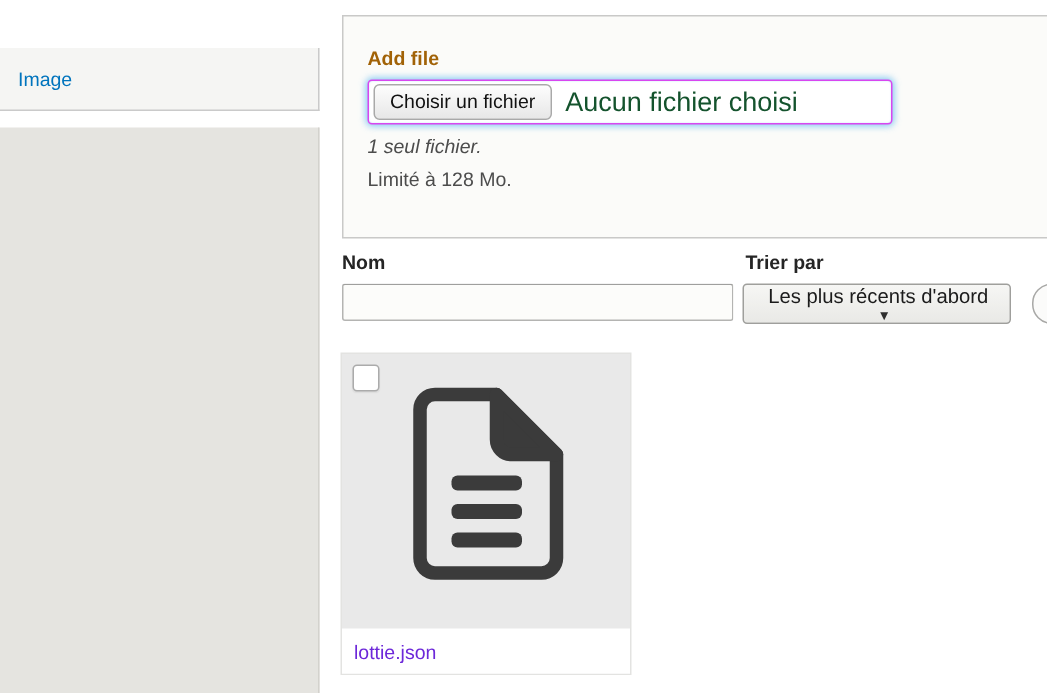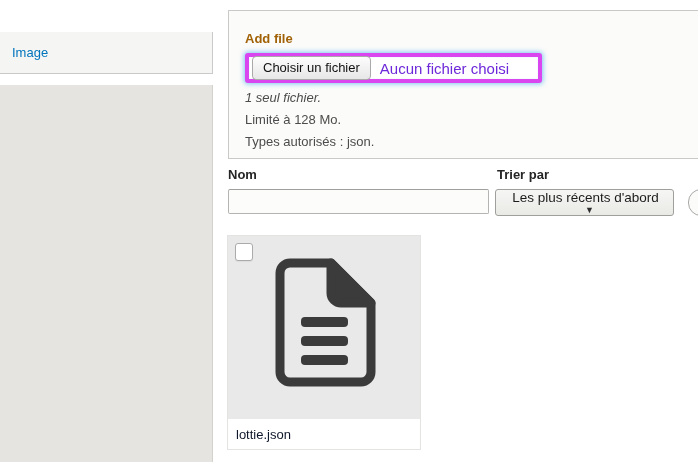--- a/index.html
+++ b/index.html
@@ -27,30 +27,30 @@
     background:#e5e4e0; border-right:1px solid #d3d2cd;
   }
 
   
   .upload-panel {
     position:absolute; left:228px; top:10px; width:472px; height:149px;
     border:1px solid #c9c9c8; background:#fbfbf9; padding:20px 16px 0 16px;
   }
   .panel-label { font-size:13px; font-weight:bold; color:#a16207; margin-bottom:7px; }
   .file-input {
-    width:297px; height:30px; background:#fff; border:4px solid #d946ef; border-radius:3px;
+    width:350px; height:30px; background:#fff; border:1px solid #d946ef; border-radius:3px;
     box-shadow:0 0 5px 1px rgba(86,180,239,.75), inset 0 0 1px rgba(86,180,239,.5);
     display:flex; align-items:center; padding:0 8px 0 3px; cursor:pointer;
   }
   .choose-btn {
     font-family:"Liberation Sans", sans-serif; font-size:13px; color:#111;
     padding:3px 10px 4px; background:linear-gradient(#fdfdfd,#e7e7e7);
     border:1px solid #a9a9a9; border-radius:4px; white-space:nowrap; cursor:pointer;
   }
-  .file-status { margin-left:9px; font-size:15px; color:#6d28d9; white-space:nowrap; }
+  .file-status { margin-left:9px; font-size:18px; color:#14532d; white-space:nowrap; }
   .help { font-size:13px; line-height:22px; color:#4c4c4c; }
   .help.first { margin-top:4px;font-style:italic; }
 
   
   .filter-label { position:absolute; font-size:13px; font-weight:bold; color:#252525;text-align:right; }
   #name-label { left:228px; top:167px; }
   #name-input {
     position:absolute; left:228px; top:189px; width:261px; height:25px;
     border:1px solid #b4b4b2; border-top-color:#9f9f9d; border-radius:2px;
     background:#fcfcfa; font-family:"Liberation Sans", sans-serif; font-size:13px;
@@ -77,21 +77,21 @@
   }
   .thumb { position:relative; width:100%; height:183px; background:#e9e9e9; }
   .checkbox {
     position:absolute; left:7px; top:7px; width:18px; height:18px;
     background:#fff; border:1px solid #ababab; border-radius:3px;
     box-shadow:0 1px 1px rgba(0,0,0,.06); cursor:pointer;
   }
   .doc-icon { position:absolute; left:44px; top:22px; }
   .card-name {
     height:30px; display:flex; align-items:center; padding-left:8px;
-    font-size:13px; color:#0f172a; background:#fff;
+    font-size:13px; color:#6d28d9; background:#fff;
   }
 </style>
 </head>
 <body>
 
 <div class="stage">
 
   <aside>
     <div class="menu-item inactive">
       <span>Image</span>
@@ -100,21 +100,20 @@
   </aside>
 
   <section class="upload-panel">
     <div class="panel-label">Add file</div>
     <div class="file-input">
       <button class="choose-btn">Choisir un fichier</button>
       <span class="file-status">Aucun fichier choisi</span>
     </div>
     <div class="help first">1 seul fichier.</div>
     <div class="help">Limité à 128 Mo.</div>
-    <div class="help">Types autorisés : json.</div>
   </section>
 
   <label class="filter-label" id="name-label">Nom</label>
   <input id="name-input" value="" style="">
 
   <label class="filter-label" id="sort-label">Trier par</label>
   <div class="select">
     <span>Les plus récents d'abord</span>
     <span class="arrow">▼</span>
   </div>

